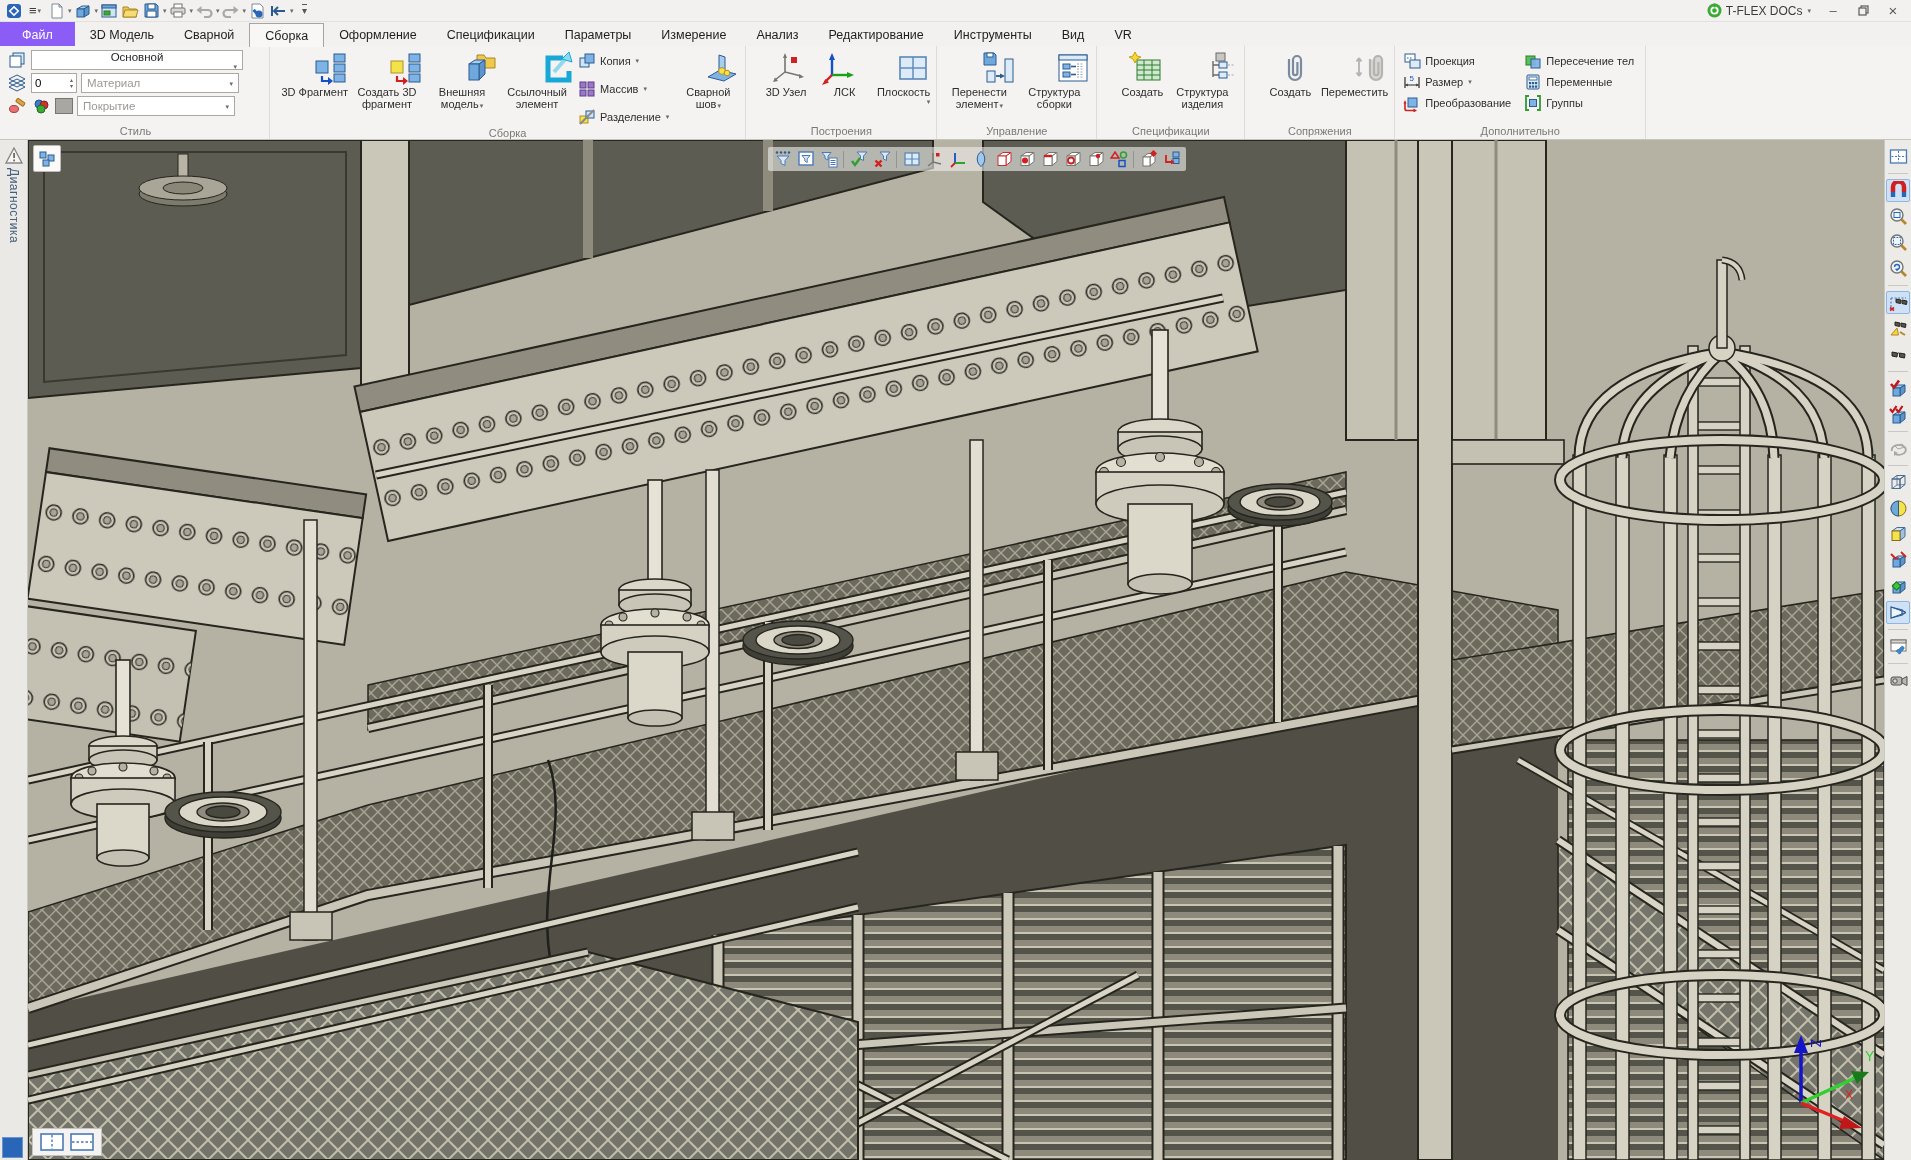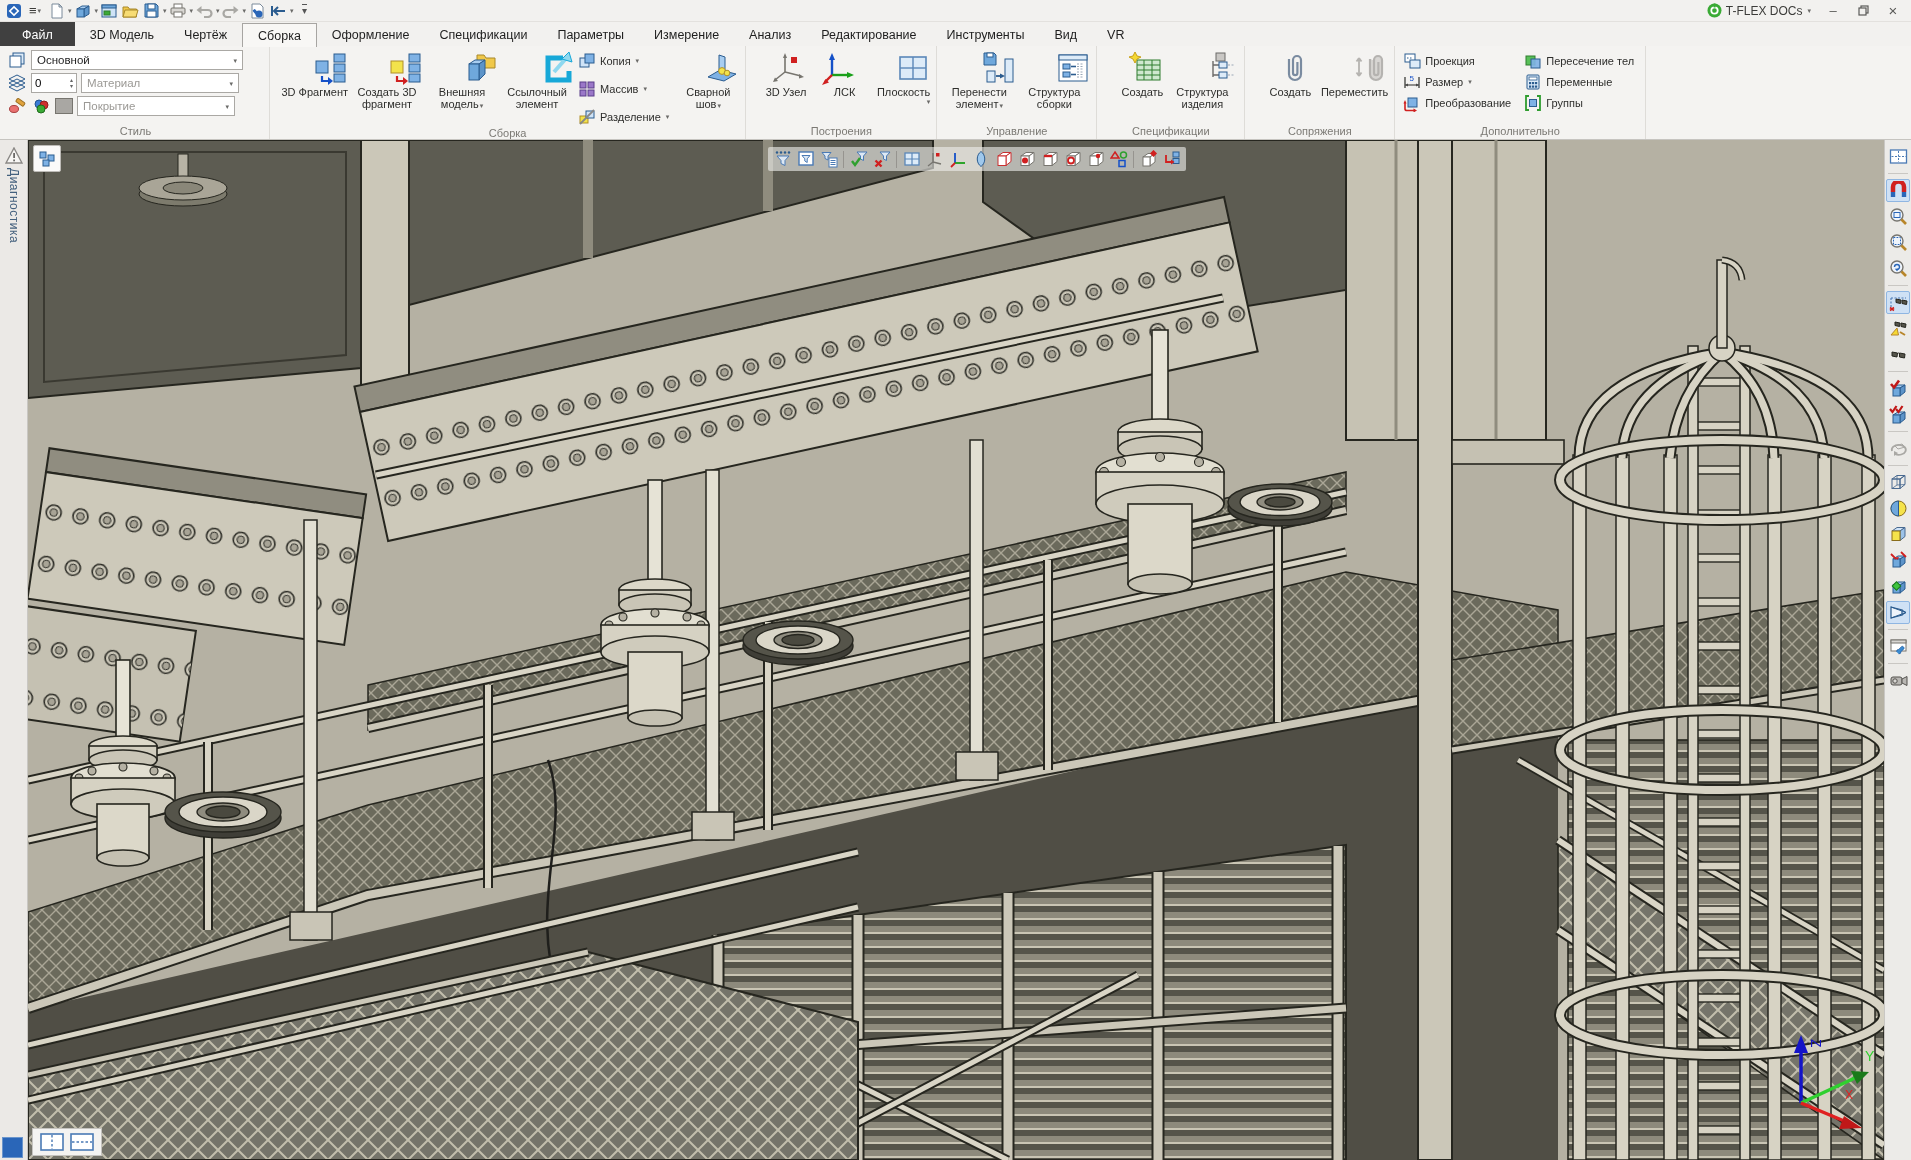--- a/index.html
+++ b/index.html
@@ -10,21 +10,21 @@
   .titlebar{height:22px;background:#f2f1ef;display:flex;align-items:center;padding:0 4px;gap:1px;position:relative;border-bottom:1px solid #e3e1de;}
   .qa-btn{height:20px;min-width:20px;display:flex;align-items:center;justify-content:center;border-radius:2px;cursor:default;}
   .dd{font-size:7px;color:#6a6a68;margin-left:1px;line-height:1;}
   .title-text{position:absolute;left:0;right:0;text-align:center;font-size:12px;color:#3c3c3a;pointer-events:none;white-space:nowrap;}
   .tb-right{margin-left:auto;display:flex;align-items:center;gap:2px;z-index:2;}
   .docs-btn{display:flex;align-items:center;gap:4px;font-size:12px;color:#3c3c3a;padding:0 6px;height:20px;}
   .winbtn{width:28px;height:20px;display:flex;align-items:center;justify-content:center;font-size:13px;color:#5a5a58;}
   
   .tabs{height:24px;background:#f2f1ef;display:flex;align-items:stretch;font-size:12.5px;color:#1e1e1e;position:relative;}
   .tab{padding:4px 15px 3px;display:flex;align-items:center;white-space:nowrap;}
-  .tab.file{background:#404040;color:#fff;padding:4px 22px 3px;}
+  .tab.file{background:#8b5cf6;color:#fff;padding:4px 22px 3px;}
   .tab.active{background:#f8f7f5;border:1px solid #a7a5a2;border-bottom:none;position:relative;top:1px;padding-top:3px;}
   
   .ribbon{height:94px;background:#f4f3f1;display:flex;align-items:stretch;border-bottom:1px solid #c6c4c0;padding-left:2px;}
   .rgroup{display:flex;flex-direction:column;padding:2px 5px 0;border-right:1px solid #dedcd8;}
   .rgroup-content{display:flex;align-items:flex-start;flex:1;gap:1px;}
   .rgroup-label{text-align:center;font-size:11px;color:#7b7974;padding:0 0 2px;margin-top:auto;}
   .rbtn{border:1px solid transparent;border-radius:2px;cursor:default;}
   .rbtn.big{width:74px;display:flex;flex-direction:column;align-items:flex-end;padding:2px 0 1px;font-size:11px;color:#2e2e2c;text-align:center;line-height:1.12;}
   .rbtn.big .bicon{width:34px;height:34px;margin-bottom:1px;}
   .blabel{display:block;}
@@ -174,21 +174,21 @@
           <rect x="1" y="3" width="7" height="7" fill="#f2f1ef" stroke="#5a5a58" stroke-width="1.2"></rect>
         </svg>
     </div>
     <div class="winbtn" style="font-size:15px;">×</div>
   </div>
 </div>
 
 <div class="tabs">
   <div class="tab file">Файл</div>
   <div class="tab">3D Модель</div>
-  <div class="tab">Чертёж</div>
+  <div class="tab">Сварной</div>
   <div class="tab active">Сборка</div>
   <div class="tab">Оформление</div>
   <div class="tab">Спецификации</div>
   <div class="tab">Параметры</div>
   <div class="tab">Измерение</div>
   <div class="tab">Анализ</div>
   <div class="tab">Редактирование</div>
   <div class="tab">Инструменты</div>
   <div class="tab">Вид</div>
   <div class="tab">VR</div>
@@ -198,21 +198,21 @@
 
   <div class="rgroup" style="width:268px;">
     <div class="style-grid">
       <div class="srow">
         <span class="sicon">
           <svg width="19" height="18" viewBox="0 0 19 18">
               <rect x="5" y="2" width="11" height="11" fill="#ddebf8" stroke="#2b5c8f"></rect>
               <rect x="2" y="5" width="11" height="11" fill="#fff" stroke="#2b5c8f"></rect>
             </svg>
         </span>
-        <div class="combo" style="width:212px;">
+        <div class="combo" style="width:212px;flex-direction:column;">
           <span>Основной</span>
             <span class="dd">▾</span>
         </div>
       </div>
       <div class="srow">
         <span class="sicon">
           <svg width="20" height="18" viewBox="0 0 20 18">
               <g fill="none" stroke="#2b5c8f">
                 <path d="M2 5 L10 1 L18 5 L10 9 Z"></path>
                 <path d="M2 9 L10 5 L18 9 L10 13 Z"></path>

